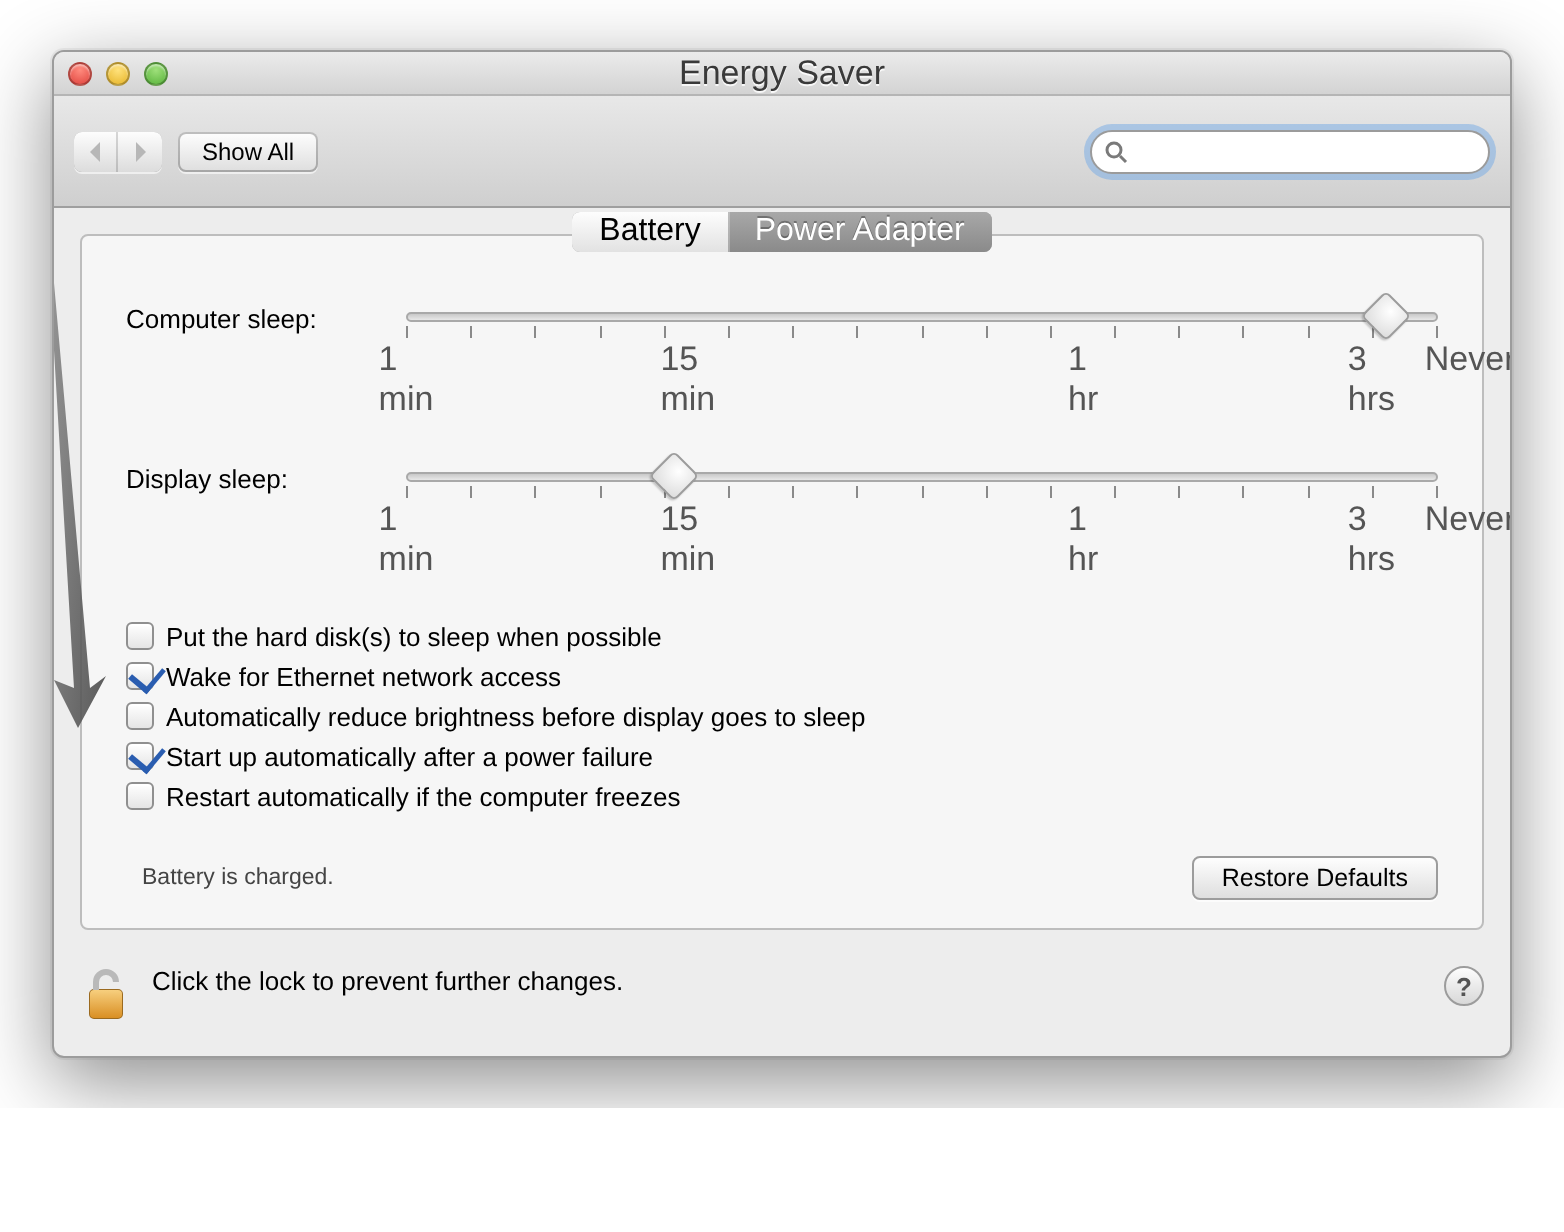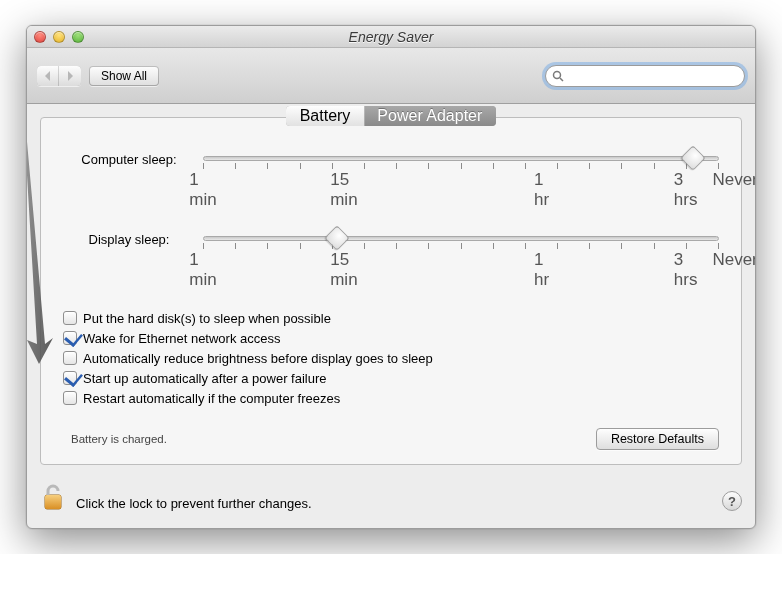--- a/index.html
+++ b/index.html
@@ -28,24 +28,23 @@
     align-items: center;
     padding: 0 7px;
     position: relative;
   }
   .traffic { display: flex; gap: 7px; }
   .tl { width: 12px; height: 12px; border-radius: 50%; border: 0.5px solid rgba(0,0,0,0.25); box-shadow: inset 0 1px 1px rgba(255,255,255,0.5); }
   .tl.red{background: radial-gradient(circle at 50% 30%, #ff8b7e, #e0443e);}
   .tl.yellow{background: radial-gradient(circle at 50% 30%, #ffe27c, #e6b429);}
   .tl.green{background: radial-gradient(circle at 50% 30%, #9fe07b, #58b33a);}
   .wintitle {
-    position: absolute; left:0; right:0; text-align: center; font-size:14px; color:#3a3a3a;
+    position: absolute; left:0; right:0; text-align: center; font-size:17px; color:#3a3a3a;
     text-shadow: 0 1px 0 rgba(255,255,255,0.8);
     pointer-events:none;
-    font-style:italic;
   }
   .toolbar {
     height: 56px;
     background: linear-gradient(#e8e8e8,#cfcfcf);
     border-bottom: 1px solid #9f9f9f;
     display:flex; align-items:center; padding: 0 10px; gap:8px;
   }
   .segmented {
     display:flex; border-radius:4px; overflow:hidden;
     box-shadow: 0 1px 0 rgba(255,255,255,0.6), inset 0 0 0 1px rgba(0,0,0,0.25);
@@ -99,21 +98,21 @@
   }
   .tab:last-child{border-right:none;}
   .tab.active{
     background: linear-gradient(#a8a8a8,#8a8a8a);
     color:#fff; text-shadow:0 -1px 0 rgba(0,0,0,0.3);padding-left:12px;
   }
   .slider-row {
     display:flex; align-items:flex-start; margin-top: 14px;
   }
   .slider-label {
-    width:140px; text-align:center; padding-right:8px; padding-top:2px;
+    width:140px; text-align:left; padding-right:8px; padding-top:2px;
   }
   .slider-area { flex:1; }
   .track {
     position:relative; height:18px;
   }
   .rail {
     position:absolute; left:0; right:0; top:6px; height:5px;
     background: linear-gradient(#c9c9c9,#e8e8e8);
     border:1px solid #a9a9a9; border-radius:3px;
   }
@@ -154,21 +153,21 @@
     height:22px; padding:0 14px; font-size:12.5px; border-radius:4px;
     background: linear-gradient(#fefefe,#dedede);
     border:1px solid #9c9c9c;
     box-shadow: 0 1px 0 rgba(255,255,255,0.7);
     display:flex;align-items:center;
   }
   .footer1 {
     display:flex; align-items:center; margin-top:12px; gap:6px;
   }
   .footer2 {
-    display:flex; align-items:flex-end; margin-top:18px; gap:10px; padding-bottom:4px;
+    display:flex; align-items:flex-start; margin-top:18px; gap:10px; padding-bottom:4px;
   }
   .help {
     width:20px;height:20px;border-radius:50%;
     background: linear-gradient(#fdfdfd,#d8d8d8);
     border:1px solid #9c9c9c;
     display:flex;align-items:center;justify-content:center;
     font-weight:bold;color:#555;font-size:13px;
   }
   .annotation-arrow {
     position:absolute;

